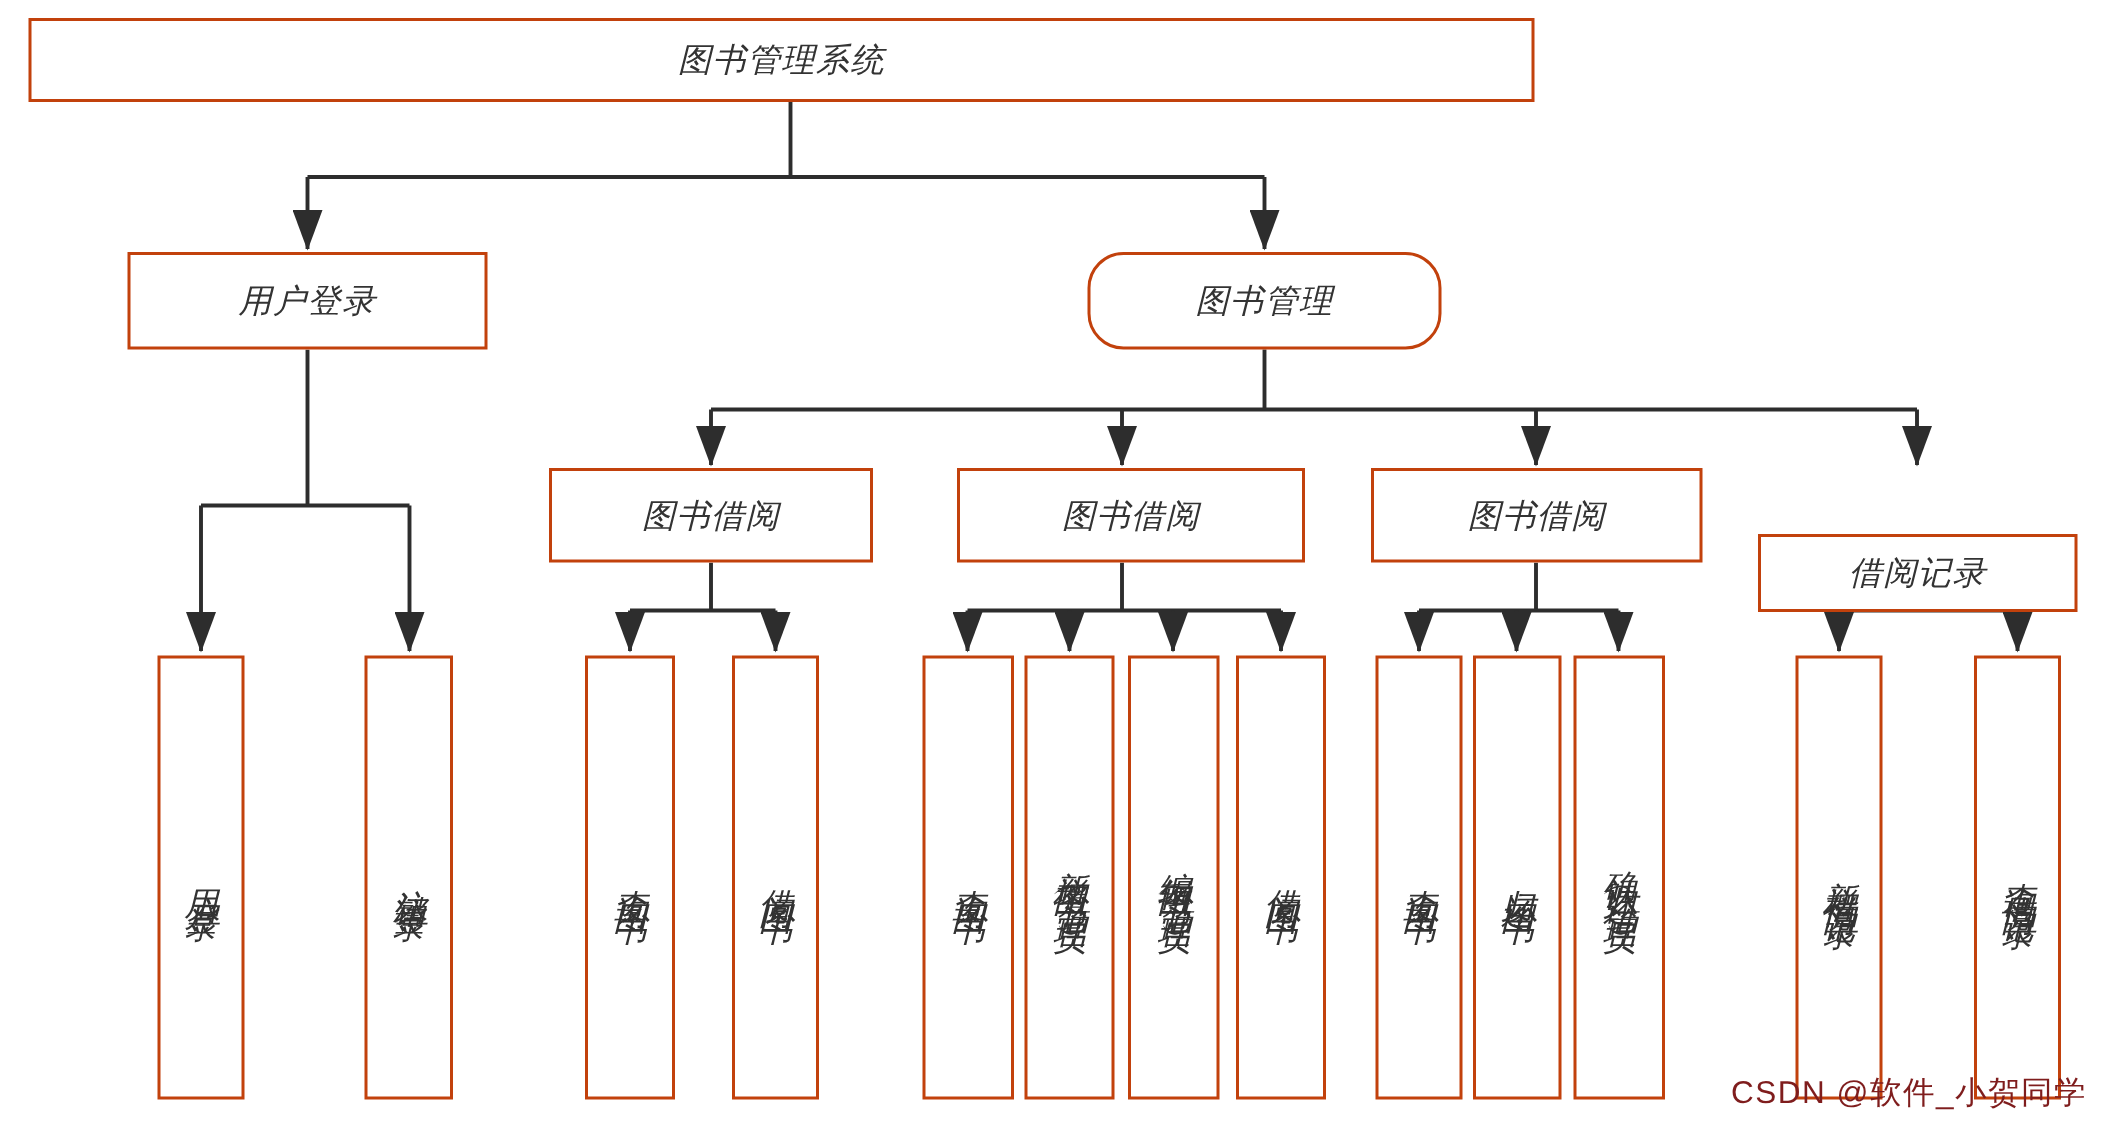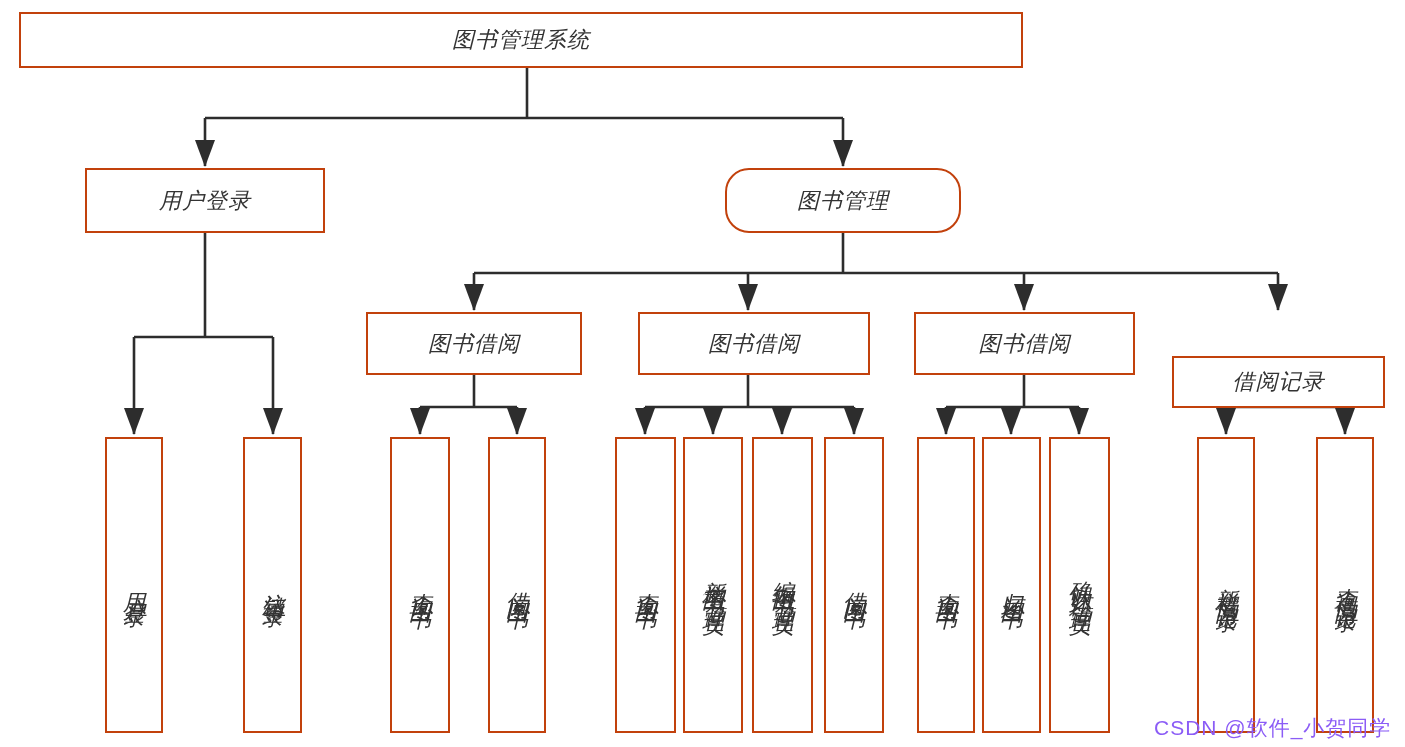--- a/index.html
+++ b/index.html
@@ -40,21 +40,21 @@
     text-orientation: mixed;
     font-size: 22px;
     letter-spacing: 5px;
     line-height: 1;
   }
   .watermark {
     position: absolute;
     left: 1154px;
     top: 714px;
     font-size: 21px;
-    color: #8b5cf6;
+    color: #7f1d1d;
     z-index: 3;
     white-space: nowrap;
     letter-spacing: 1px;
   }
 </style>
 </head>
 <body>
 
 <div id="canvas">
 

